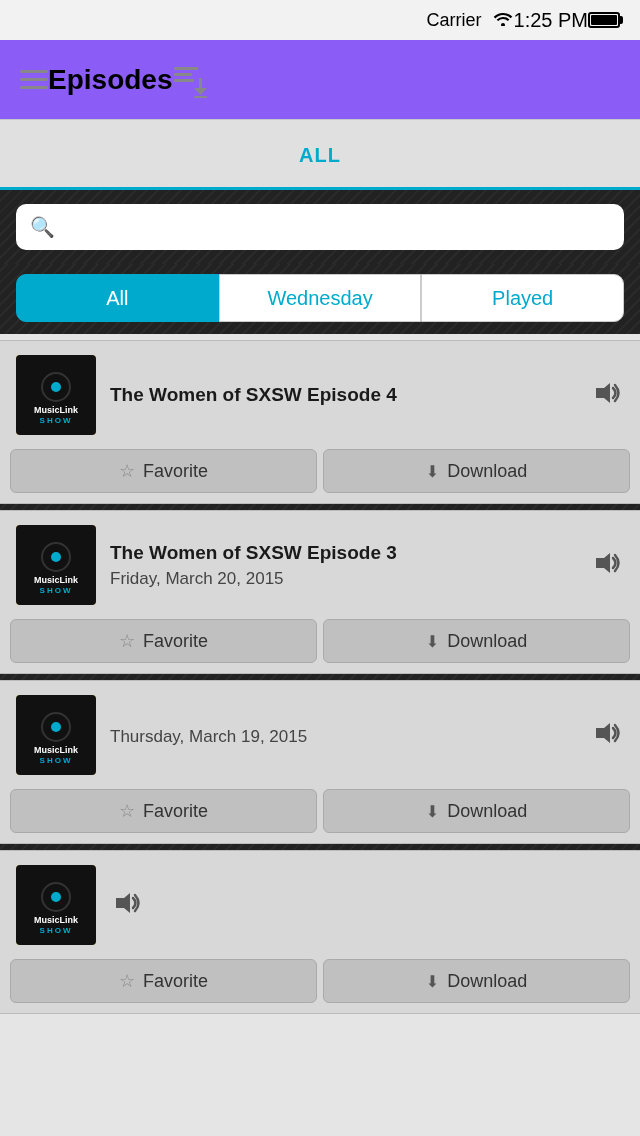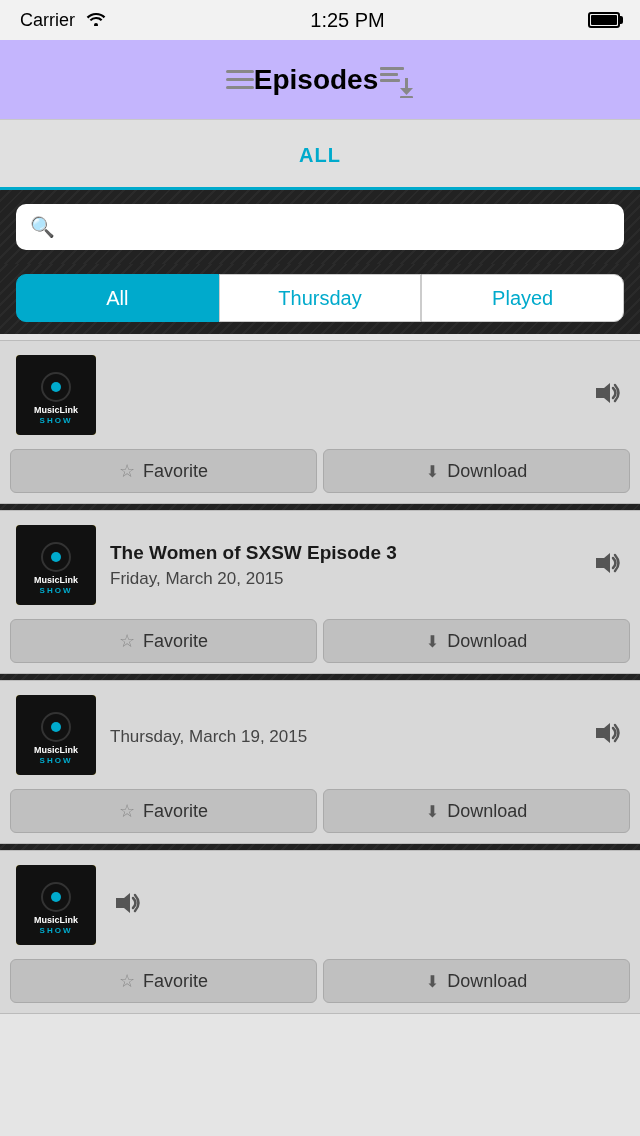--- a/index.html
+++ b/index.html
@@ -2,36 +2,36 @@
 <html><head>
   <meta charset="utf-8">
   <meta name="viewport" content="width=640px">
   <style>
     * { margin: 0; padding: 0; box-sizing: border-box; }
     body { width: 640px; min-height: 1136px; font-family: -apple-system, 'Helvetica Neue', Arial, sans-serif; background: #e5e5e5; overflow-x: hidden; }
 
     
     .status-bar {
       width: 640px; height: 40px; background: #f2f2f2;
-      display: flex; align-items: center; justify-content: space-between;
+      display: flex; align-items: center; justify-content: flex-end;
       padding: 0 20px; font-size: 18px; font-weight: 500;
     }
     .status-left { display: flex; align-items: center; gap: 10px; }
     .status-center { font-size: 20px; font-weight: 400; }
     .status-right { display: flex; align-items: center; gap: 6px; }
     .battery-icon { width: 32px; height: 16px; border: 2px solid #000; border-radius: 3px; position: relative; display: inline-flex; align-items: center; padding: 1px; }
     .battery-icon::after { content: ''; position: absolute; right: -5px; top: 50%; transform: translateY(-50%); width: 3px; height: 8px; background: #000; border-radius: 0 2px 2px 0; }
     .battery-fill { width: 100%; height: 100%; background: #000; border-radius: 1px; }
     .wifi-icon { font-size: 16px; }
 
     
     .nav-header {
-      width: 640px; height: 80px; background: #c4b5fd;
+      width: 640px; height: 80px; background: #8b5cf6;
       border-bottom: 1px solid #c8c8c8;
-      display: flex; align-items: center; justify-content: center;
+      display: flex; align-items: center; justify-content: flex-start;
       padding: 0 20px;
     }
     .nav-title { font-size: 28px; font-weight: 600; color: #000; }
     .hamburger-icon { display: flex; flex-direction: column; gap: 5px; cursor: pointer; }
     .hamburger-icon span { width: 28px; height: 3px; background: #888; border-radius: 2px; }
     .download-all-icon { display: flex; align-items: center; justify-content: center; }
     .download-all-icon svg { width: 36px; height: 36px; }
 
     
     .tab-bar {
@@ -178,41 +178,42 @@
     <span class="search-icon">🔍</span>
     <input class="search-input" type="text" placeholder="" style="">
   </div>
 </div>
 
 <div class="filter-bar">
   <button class="filter-btn active">
     <span>All</span>
   </button>
   <button class="filter-btn inactive">
-    <span>Thursday</span>
+    <span>Wednesday</span>
   </button>
   <button class="filter-btn inactive">
     <span>Played</span>
   </button>
 </div>
 
 <div class="episode-list">
 
   <div class="episode-card">
     <div class="episode-info">
       <div class="episode-thumb">
         <svg width="80" height="80" viewBox="0 0 80 80">
           <rect width="80" height="80" fill="#111"></rect>
           <circle cx="40" cy="32" r="14" fill="none" stroke="#333" stroke-width="2"></circle>
           <circle cx="40" cy="32" r="5" fill="#00aacc"></circle>
           <text x="40" y="58" text-anchor="middle" fill="#fff" font-size="9" font-weight="bold" font-family="Arial">MusicLink</text>
           <text x="40" y="68" text-anchor="middle" fill="#00aacc" font-size="8" font-weight="bold" font-family="Arial" letter-spacing="2">SHOW</text>
         </svg>
       </div>
       <div class="episode-text">
+        <div class="episode-title">The Women of SXSW Episode 4</div>
       </div>
       <div class="volume-icon">
         <svg width="34" height="34" viewBox="0 0 34 34">
           <polygon points="6,12 14,12 20,7 20,27 14,22 6,22" fill="#555"></polygon>
           <path d="M23 12 Q28 17 23 22" fill="none" stroke="#555" stroke-width="2.5" stroke-linecap="round"></path>
           <path d="M25 9 Q32 17 25 25" fill="none" stroke="#555" stroke-width="2.5" stroke-linecap="round"></path>
         </svg>
       </div>
     </div>
     <div class="episode-actions">

